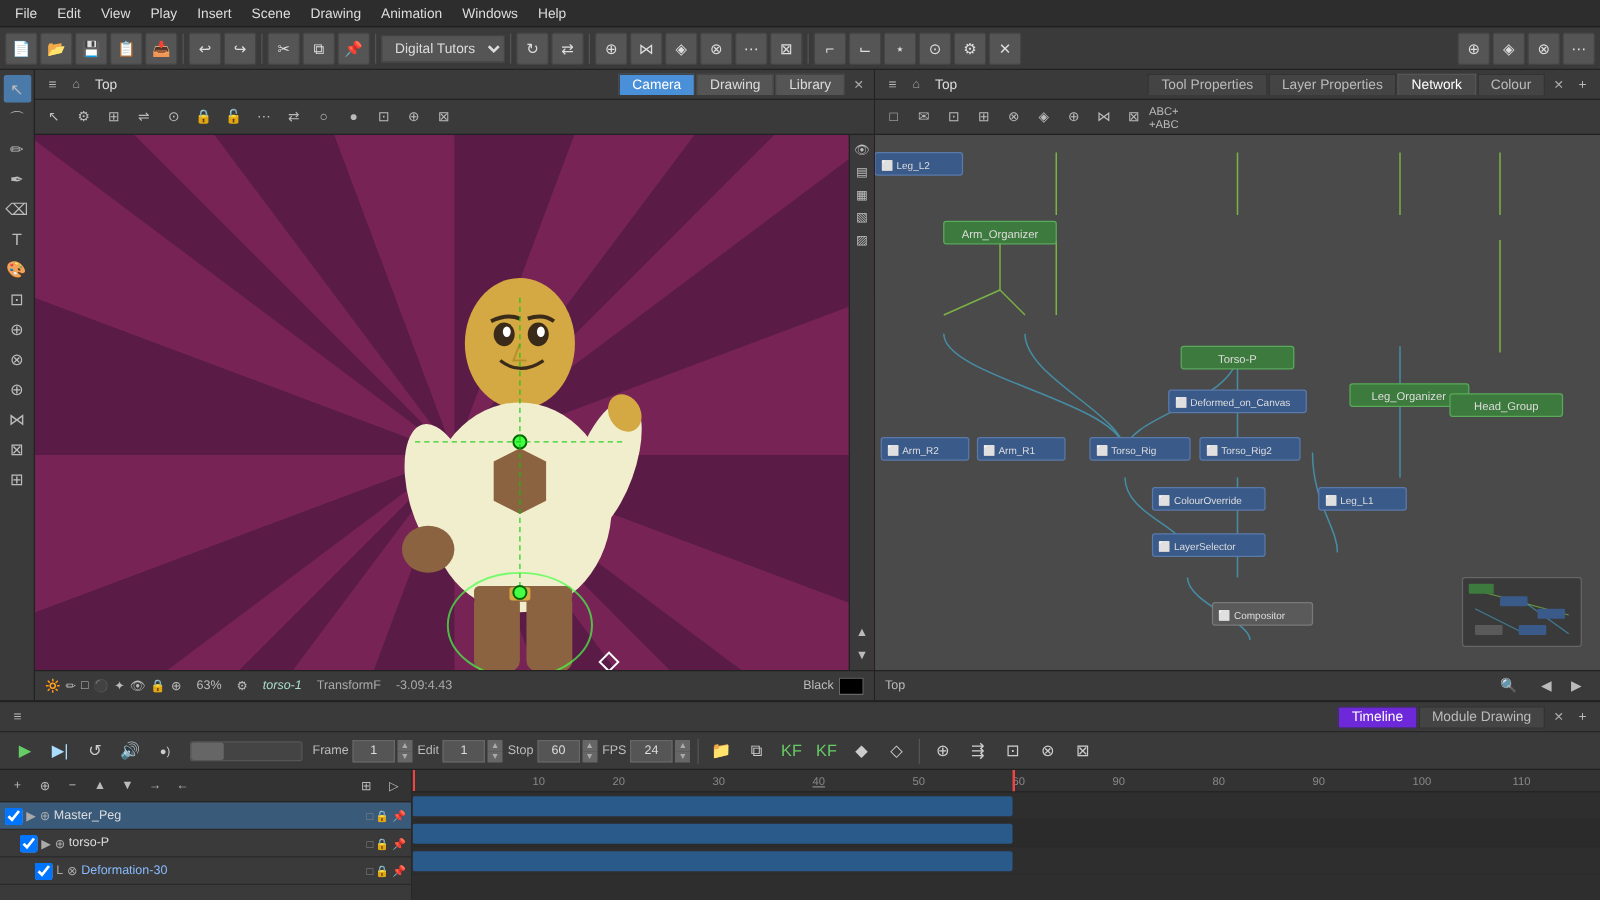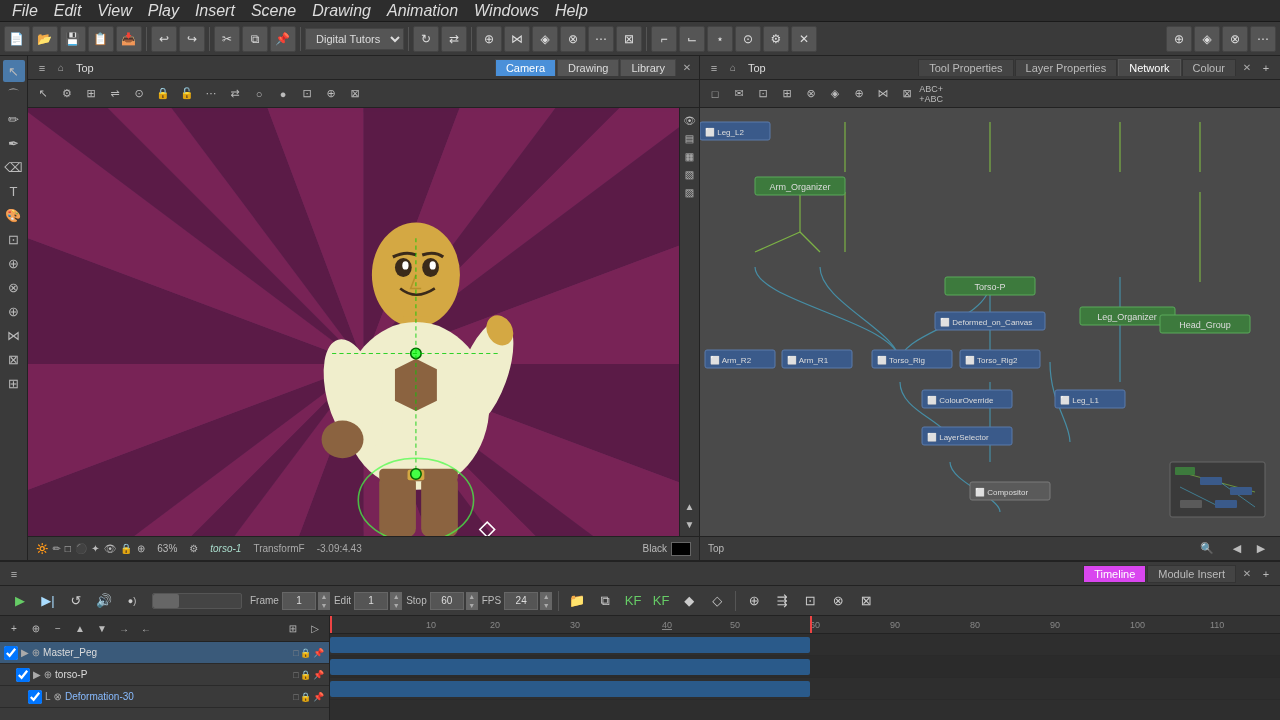--- a/index.html
+++ b/index.html
@@ -11,22 +11,21 @@
       background: #2d2d2d;
       display: flex;
       align-items: center;
       padding: 0 4px;
       border-bottom: 1px solid #1a1a1a;
     }
     .menu-item {
       padding: 2px 8px;
       cursor: pointer;
       color: #ddd;
-      font-size: 16px;
-      font-style: italic;
+      font-size: 11px;
     }
 
     
     #main-toolbar {
       height: 34px;
       background: #3a3a3a;
       display: flex;
       align-items: center;
       padding: 0 4px;
       gap: 2px;
@@ -258,21 +257,21 @@
       justify-content: flex-end;
     }
     .timeline-tab {
       padding: 2px 10px;
       background: #444;
       cursor: pointer;
       font-size: 11px;
       color: #bbb;
       border: 1px solid #333;
     }
-    .timeline-tab.active { background: #d946ef; color: #fff; }
+    .timeline-tab.active { background: #6d28d9; color: #fff; }
     #timeline-toolbar {
       height: 30px;
       background: #3a3a3a;
       display: flex;
       align-items: center;
       padding: 0 8px;
       gap: 4px;
       border-bottom: 1px solid #222;
     }
     .tl-btn {
@@ -812,21 +811,21 @@
     </div>
   </div>
 </div>
 
 <div id="timeline-area">
 
   <div id="timeline-tabs">
     <div class="panel-menu-btn">≡</div>
     <div style="flex:1"></div>
     <div class="timeline-tab active">Timeline</div>
-    <div class="timeline-tab">Module Insert</div>
+    <div class="timeline-tab">Module Drawing</div>
     <div class="viewport-tab-close">✕</div>
     <div class="panel-menu-btn">+</div>
   </div>
 
   <div id="timeline-toolbar">
 
     <div class="tl-btn play">▶</div>
     <div class="tl-btn" style="color:#adf;">▶|</div>
     <div class="tl-btn">↺</div>
     <div class="tl-btn">🔊</div>
@@ -938,21 +937,21 @@
       </div>
     </div>
 
     <div id="timeline-frames">
 
       <div id="frame-header">
         <div class="frame-mark" style="left:0px;"></div>
         <div class="frame-mark" style="left:80px;margin-left:16px;">10</div>
         <div class="frame-mark" style="left:160px;">20</div>
         <div class="frame-mark" style="left:240px;">30</div>
-        <div class="frame-mark" style="left:332px;text-decoration:underline;">40</div>
+        <div class="frame-mark" style="left:320px;text-decoration:underline;">40</div>
         <div class="frame-mark" style="left:400px;">50</div>
         <div class="frame-mark" style="left:480px;">60</div>
         <div class="frame-mark" style="left:560px;">90</div>
         <div class="frame-mark" style="left:640px;">80</div>
         <div class="frame-mark" style="left:720px;">90</div>
         <div class="frame-mark" style="left:800px;">100</div>
         <div class="frame-mark" style="left:880px;">110</div>
 
         <div id="playhead" style="left:0px;"></div>
 

